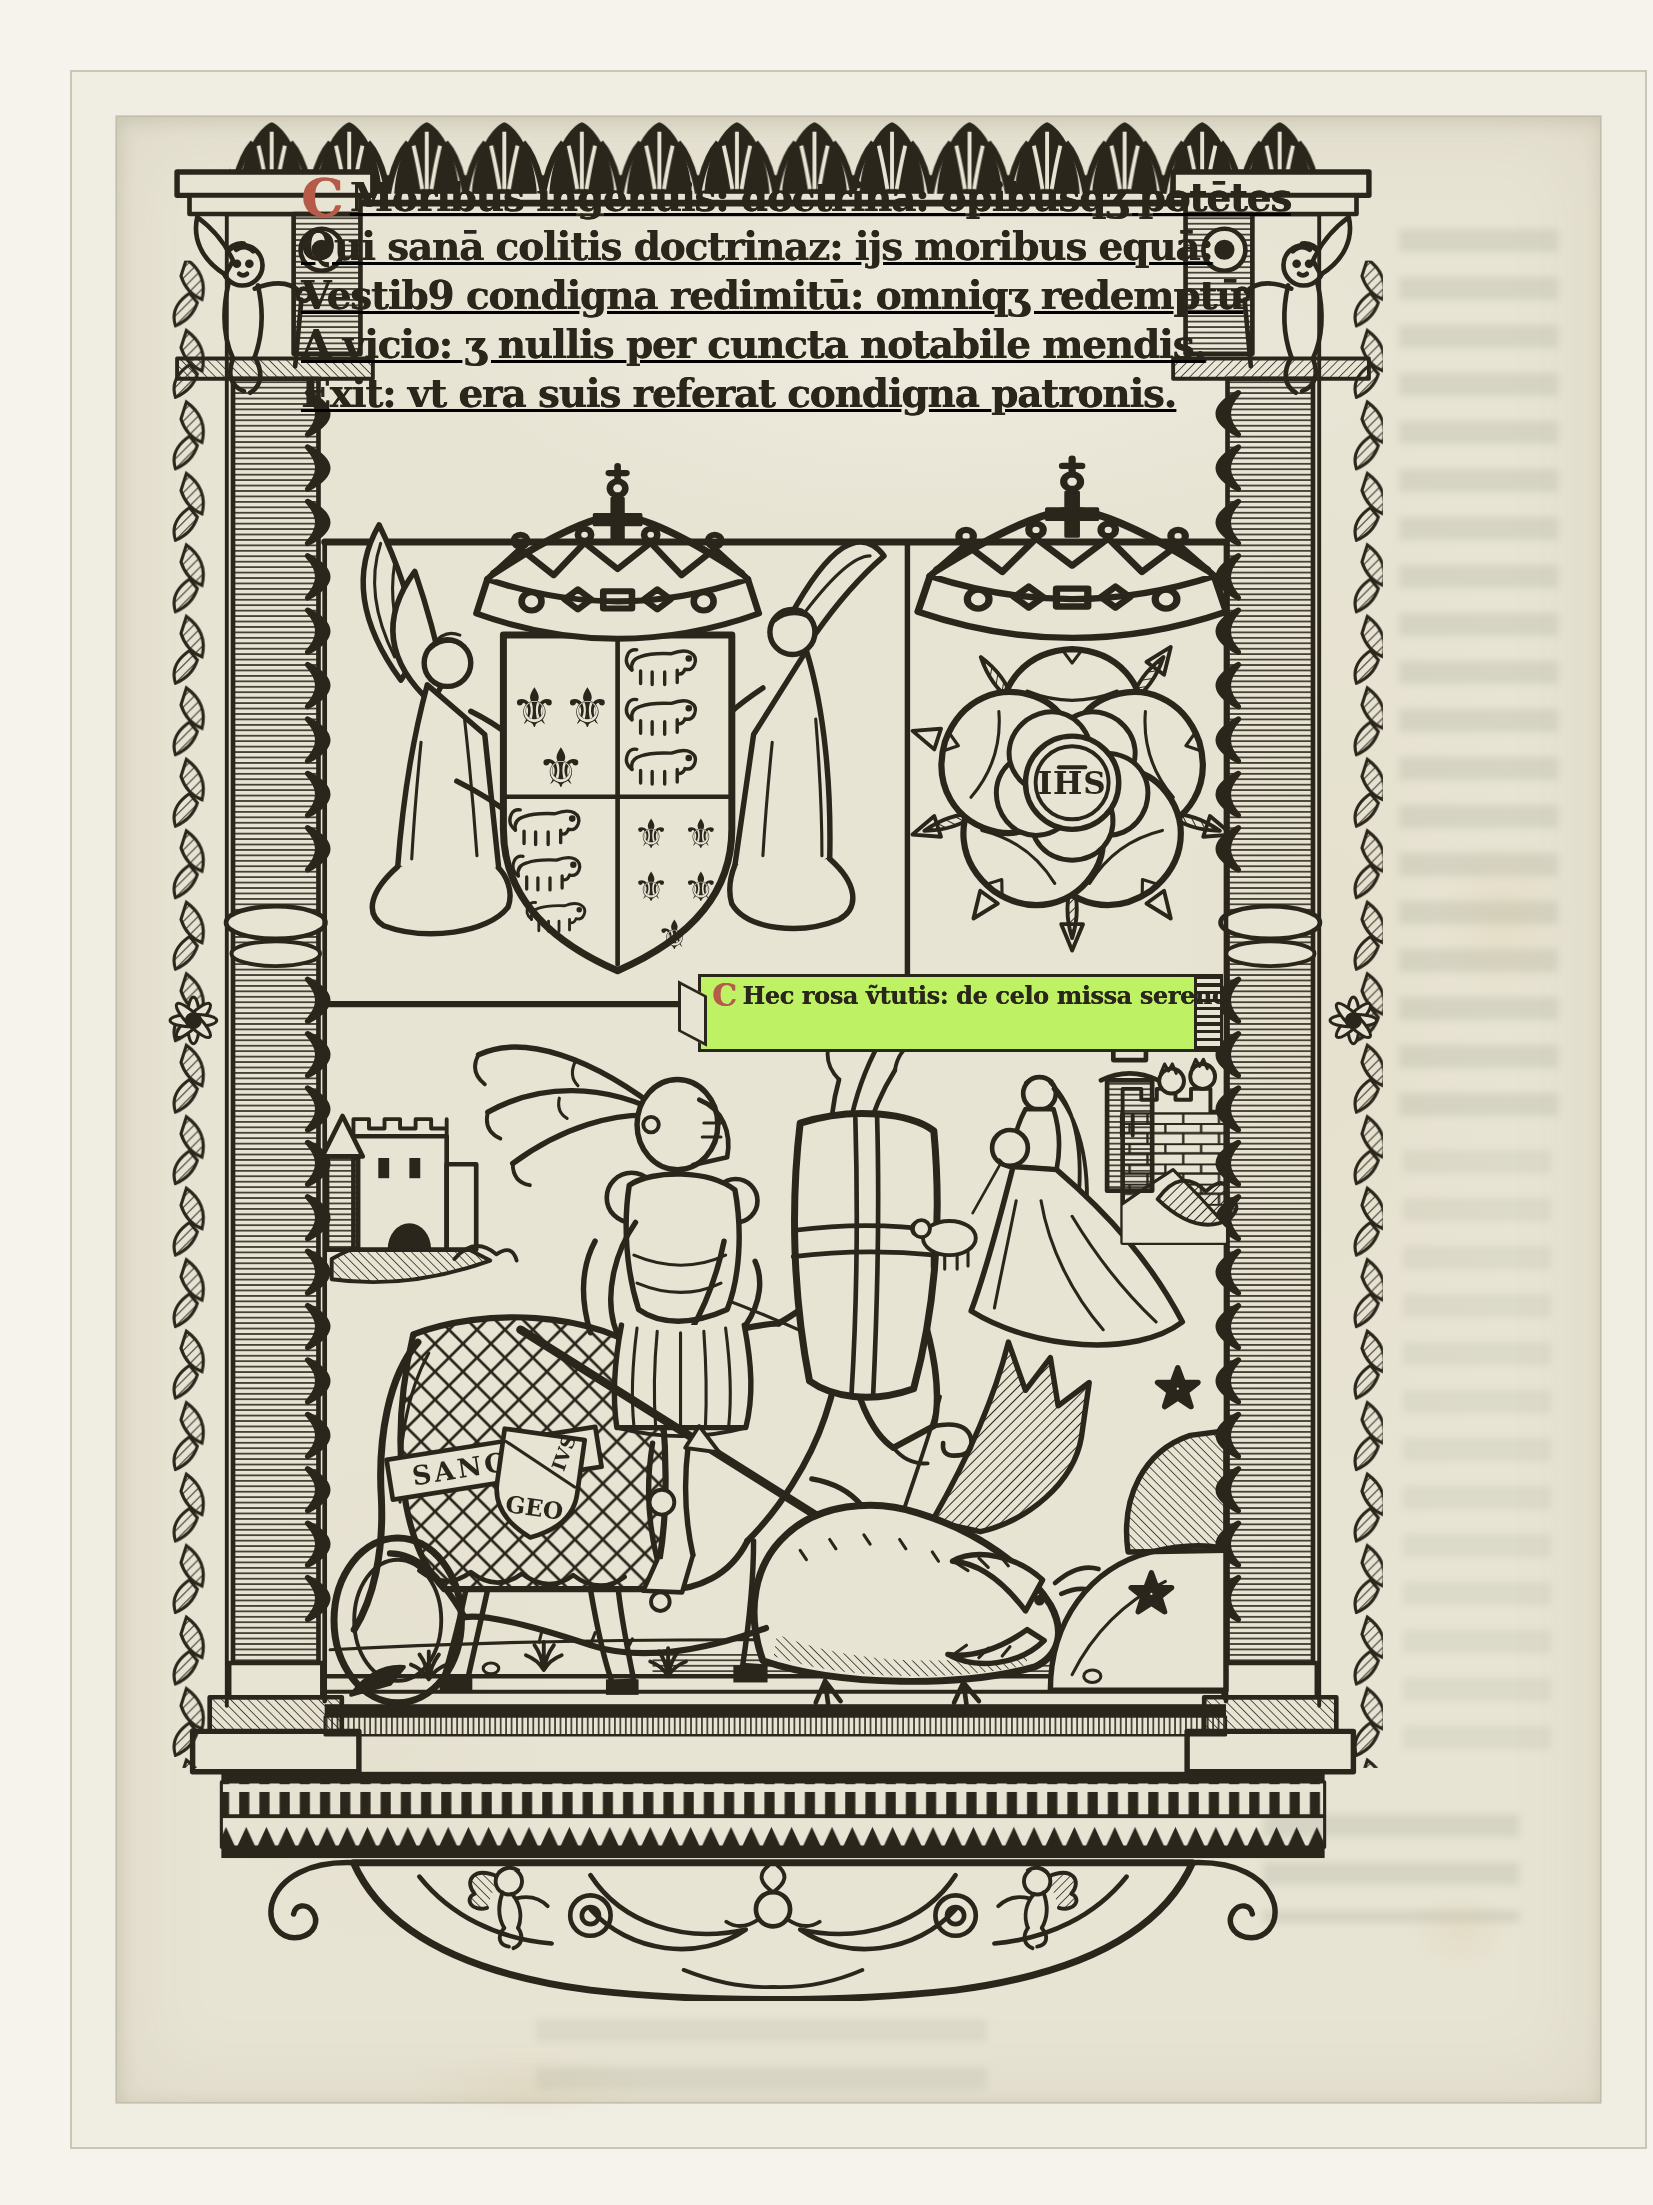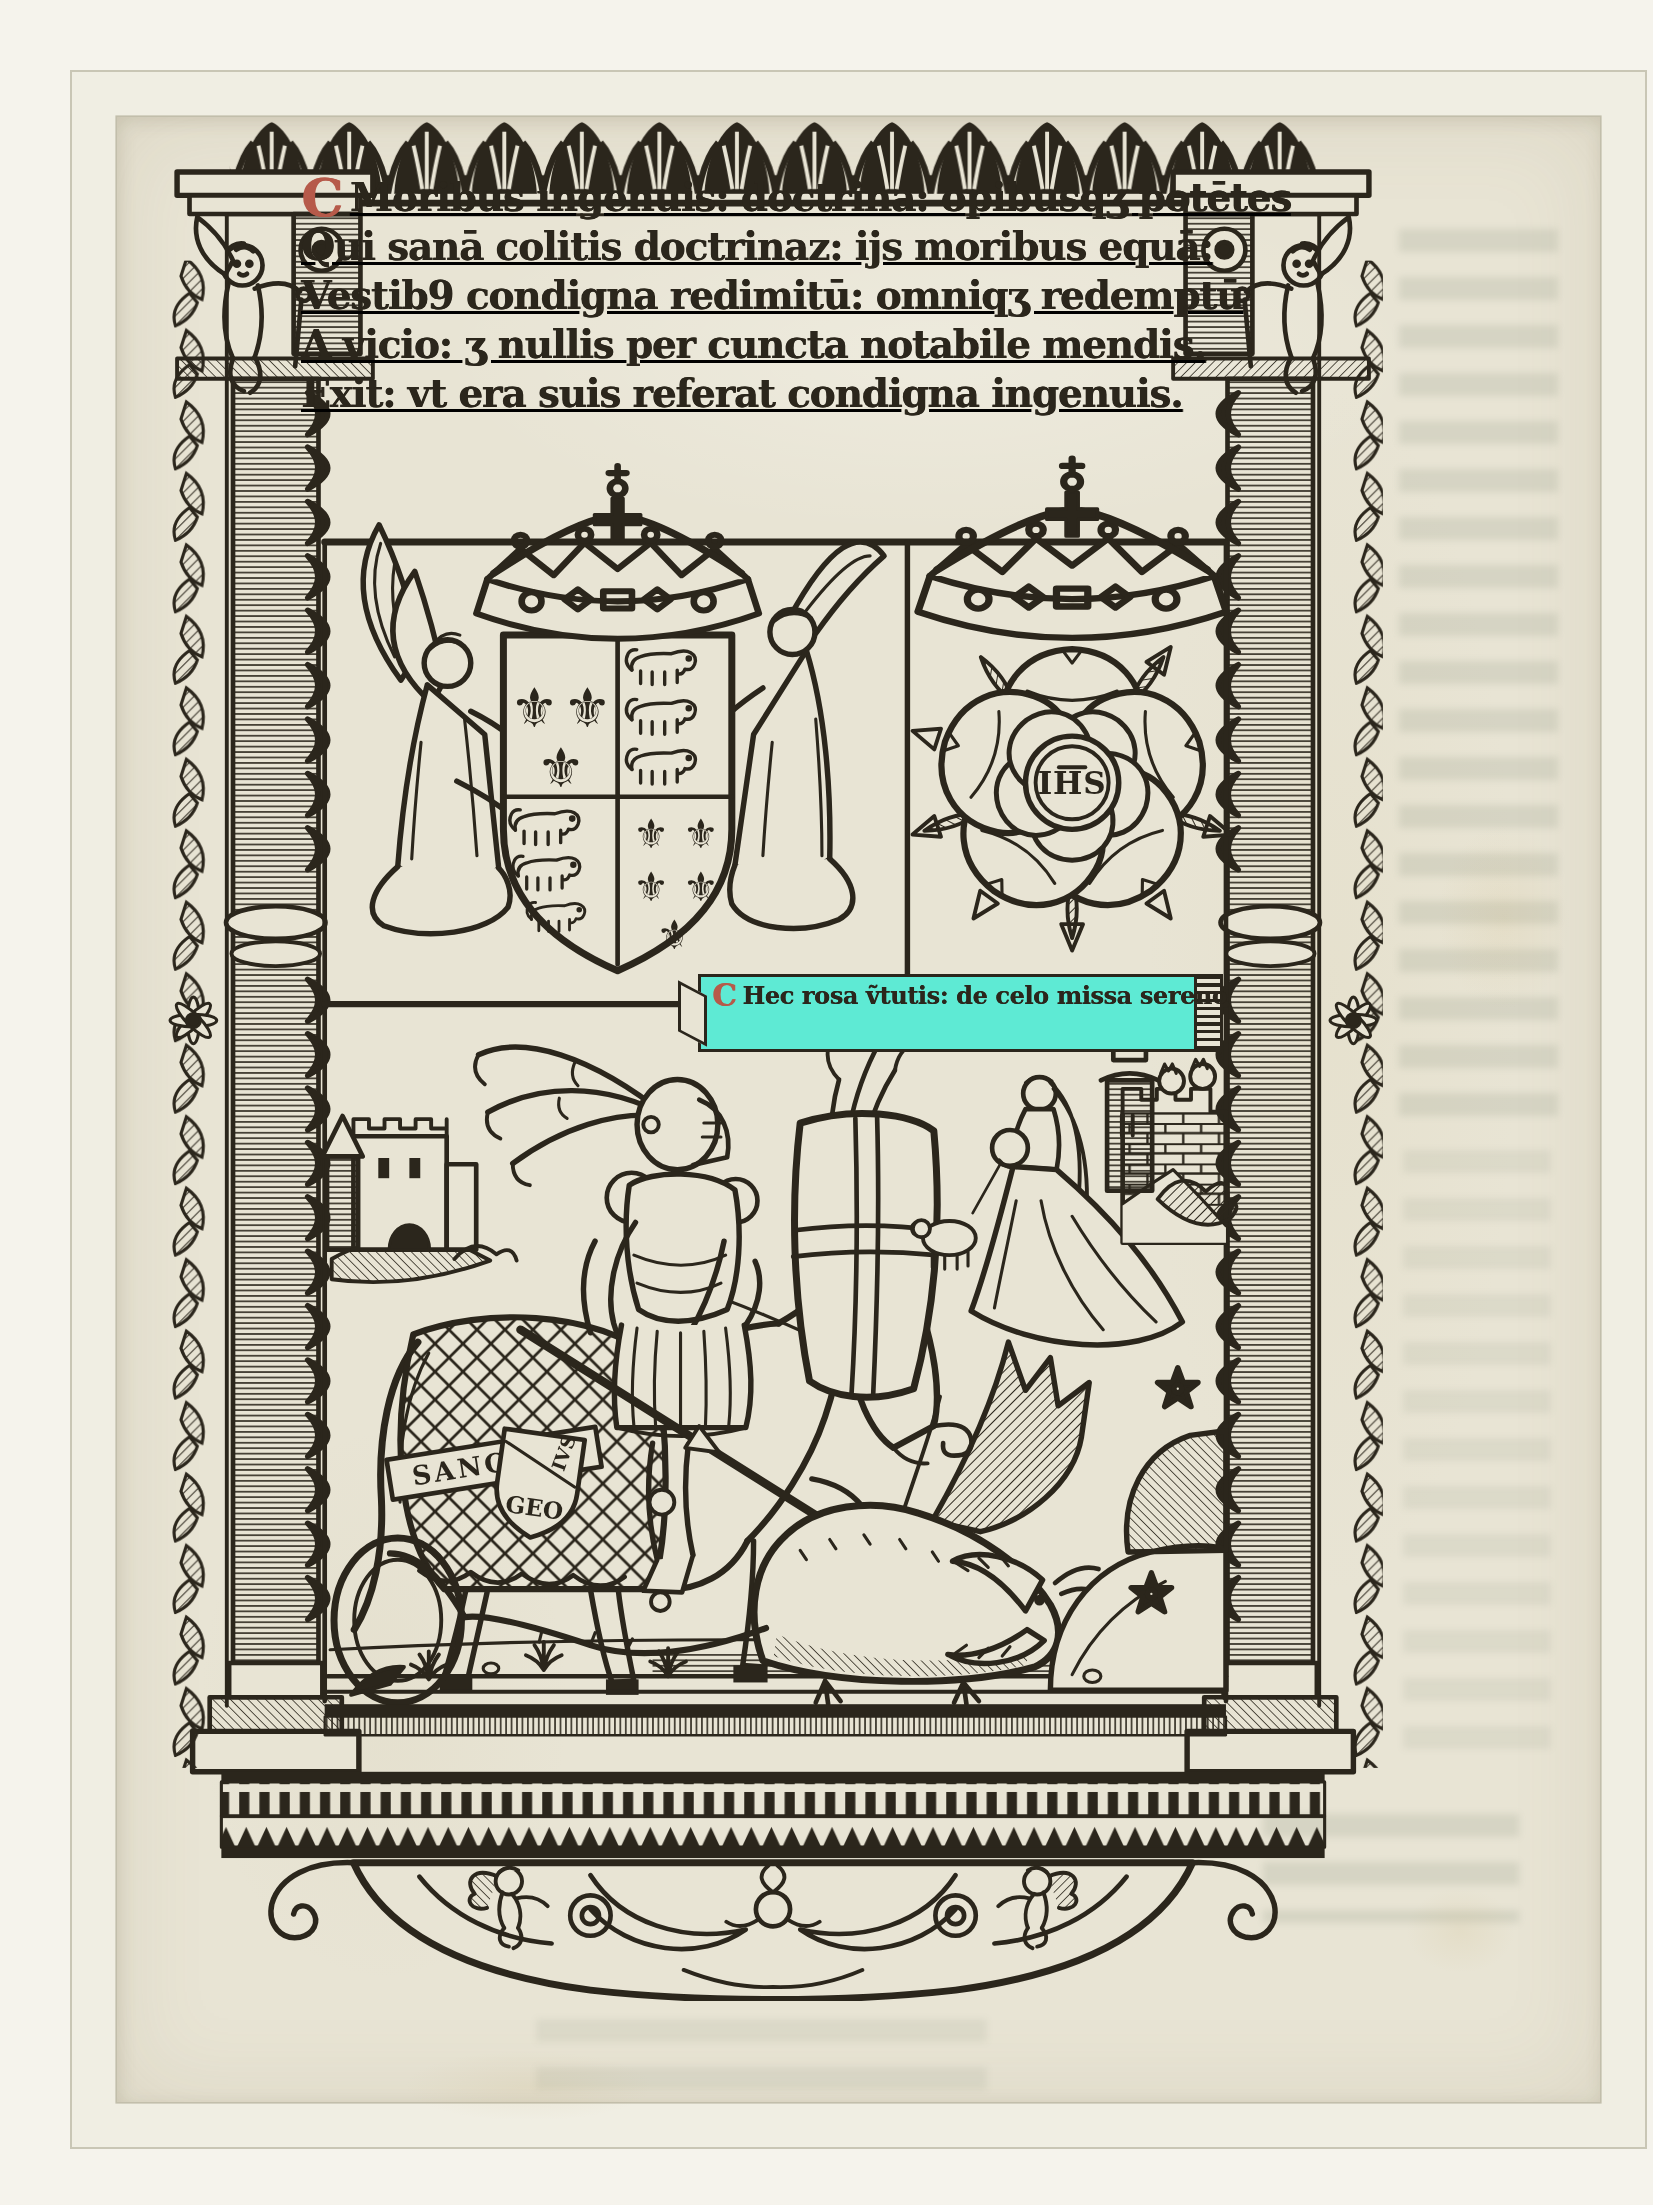--- a/index.html
+++ b/index.html
@@ -21,21 +21,21 @@
   .st-col{background:repeating-linear-gradient(180deg, rgba(109,123,103,.30) 0 23px, transparent 23px 48px);}
   .st-light{opacity:.33;}
   .stain{position:absolute;border-radius:50%;pointer-events:none;}
   svg text{font-family:"DejaVu Serif", serif;}
   .verse{position:absolute;left:301px;top:173px;width:863px;color:#2621174;text-decoration:underline;}
   .verse .vline{font:700 39px/49px "DejaVu Serif", serif;letter-spacing:-1.2px;
     color:#2b261c;white-space:nowrap;text-shadow:0.5px 0 0 #2b261c;}
   .rubric{display:inline-block;color:#b65a4a;font:700 53px/39px "DejaVu Serif", serif;
     margin-right:7.8px;transform:translateY(4.7px);text-shadow:0.8px 0 0 #b65a4a;}
   .banner{position:absolute;left:698px;top:974px;width:525px;height:78px;
-    background:#5eead4;border:3.9px solid #2b261c;box-sizing:border-box;}
+    background:#bef264;border:3.9px solid #2b261c;box-sizing:border-box;}
   .banner-fold{position:absolute;left:-23px;top:11px;width:23px;height:45px;
     background:#e8e4d4;border:3.9px solid #2b261c;transform:skewY(28deg);}
   .banner-roll{position:absolute;right:0;top:0;bottom:0;width:23px;
     background:repeating-linear-gradient(0deg,#2b261c 0 3.1px,#e8e4d4 3.1px 7.8px);
     border-left:3.1px solid #2b261c;}
   .banner-text{position:absolute;left:11px;right:31px;top:1.6px;text-align:center;}
   .banner-text .bline{font:700 24px/33px "DejaVu Serif", serif;letter-spacing:-0.4px;
     color:#2b261c;white-space:nowrap;text-shadow:0.3px 0 0 #2b261c;}
   .banner-text .rubric{font:700 31px/23px "DejaVu Serif", serif;transform:translateY(2.3px);margin-right:6.2px;}
 </style>
@@ -624,21 +624,21 @@
     </g>
   </g>
 </g>
 </svg>
 
 <div class="verse">
   <div class="vline"><span class="rubric">C</span><span>Moribus ingenuis: doctrina: opibusqʒ potētes</span></div>
   <div class="vline">Qui sanā colitis doctrinaz: ijs moribus equā:</div>
   <div class="vline">Vestib9 condigna redimitū: omniqʒ redemptū</div>
   <div class="vline">A vicio: ʒ nullis per cuncta notabile mendis.</div>
-  <div class="vline">Exit: vt era suis referat condigna ingenuis.</div>
+  <div class="vline">Exit: vt era suis referat condigna patronis.</div>
 </div>
 
 <div class="banner">
   <div class="banner-fold"></div>
   <div class="banner-roll"></div>
   <div class="banner-text">
     <div class="bline"><span class="rubric">C</span><span>Hec rosa ṽtutis: de celo missa sereno</span></div>
   </div>
 </div>
 

